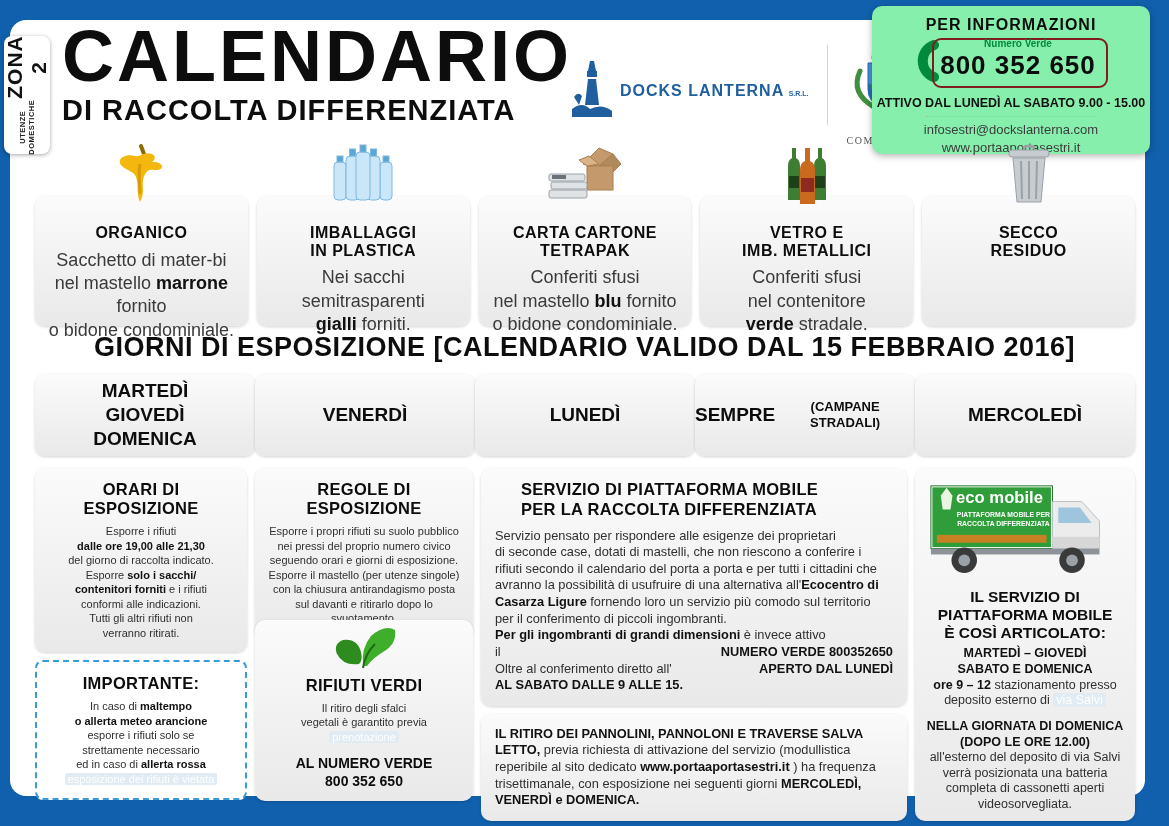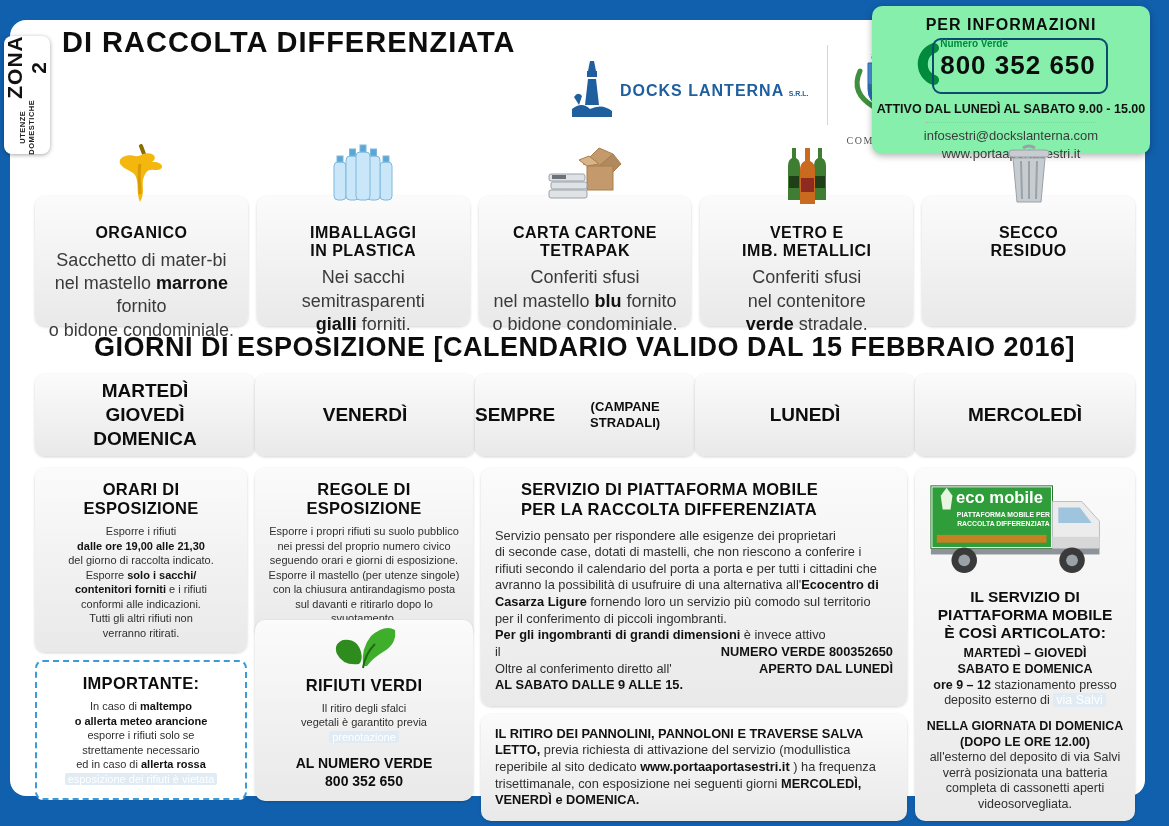--- a/index.html
+++ b/index.html
@@ -35,21 +35,21 @@
   .comune { display:flex; flex-direction:column; align-items:center; }
   .comune-label { font-family:"Liberation Serif", serif; font-size:10px; letter-spacing:1.5px; color:#555; margin-top:2px;}
   
   .info-card {
     position:absolute; left:872px; top:6px; width:278px; height:148px;
     background:#86efac; border-radius:10px; box-shadow:0 2px 7px rgba(0,0,0,.3);
     display:flex; flex-direction:column; align-items:center; padding-top:10px;
   }
   .info-title { font-size:16px; font-weight:900; color:#0d0d0d; letter-spacing:1px;}
   .nv-wrap { display:flex; align-items:center; margin-top:4px; }
-  .nv-box { border:2px solid #0c4a6e; border-radius:9px; padding:1px 10px 14px 6px; margin-left:-8px; position:relative;}
+  .nv-box { border:2px solid #7f1d1d; border-radius:9px; padding:1px 10px 8px 6px; margin-left:-8px; position:relative;text-align:center;}
   .nv-label { color:#008a3c; font-size:10px; font-weight:700; position:relative; top:-3px;}
   .nv-phone { font-size:26px; font-weight:900; color:#0d0d0d; line-height:1; letter-spacing:1px;}
   .info-hours { font-size:12.5px; font-weight:700; color:#111; margin-top:8px;}
   .info-sep { width:170px; border-top:1px dotted #b5b5b5; margin:6px 0 4px;}
   .info-email, .info-site { font-size:13px; color:#3c3c3c; line-height:1.35;}
   
   .card {
     background:linear-gradient(#fbfbfb,#e9e9e9);
     border-radius:10px; box-shadow:0 1px 3px rgba(0,0,0,.18);
   }
@@ -108,20 +108,21 @@
   <div class="inner"></div>
 
   <div class="zone-tab">
     <div class="zone-inner">
       <span class="zone-small">UTENZE DOMESTICHE</span>
       <span class="zone-big">ZONA 2</span>
     </div>
   </div>
 
   <div class="title-block">
+    <div class="main-title">CALENDARIO</div>
     <div class="sub-title">DI RACCOLTA DIFFERENZIATA</div>
   </div>
 
   <div class="logos">
     <div class="docks-logo">
       <span>
         <svg width="44" height="64" viewBox="0 0 44 64">
           <path d="M20 4 l4 0 2 10 -8 0 z" fill="#1f5f9e"></path>
           <rect x="17" y="14" width="10" height="6" fill="#1f5f9e"></rect>
           <path d="M18 22 h8 l3 26 h-14 z" fill="#1f5f9e"></path>
@@ -257,22 +258,22 @@
       </div>
       <div class="cat-title">SECCO<br>RESIDUO</div>
     </div>
   </div>
 
   <div class="banner">GIORNI DI ESPOSIZIONE [CALENDARIO VALIDO DAL 15 FEBBRAIO 2016]</div>
 
   <div class="day-row">
     <div class="card day-card">MARTEDÌ<br>GIOVEDÌ<br>DOMENICA</div>
     <div class="card day-card">VENERDÌ</div>
+    <div class="card day-card">LUNEDÌ</div>
     <div class="card day-card">SEMPRE<br><span class="day-sub">(CAMPANE STRADALI)</span></div>
-    <div class="card day-card">LUNEDÌ</div>
     <div class="card day-card">MERCOLEDÌ</div>
   </div>
 
   <div class="bottom">
 
     <div>
       <div class="card pad">
         <div class="sec-title">ORARI DI ESPOSIZIONE</div>
         <div class="sec-body">Esporre i rifiuti<br><b>dalle ore 19,00 alle 21,30</b><br>del giorno di raccolta indicato.<br>Esporre <b>solo i sacchi/</b><br><b>contenitori forniti</b> e i rifiuti<br>conformi alle indicazioni.<br>Tutti gli altri rifiuti non<br>verranno ritirati.</div>
       </div>

